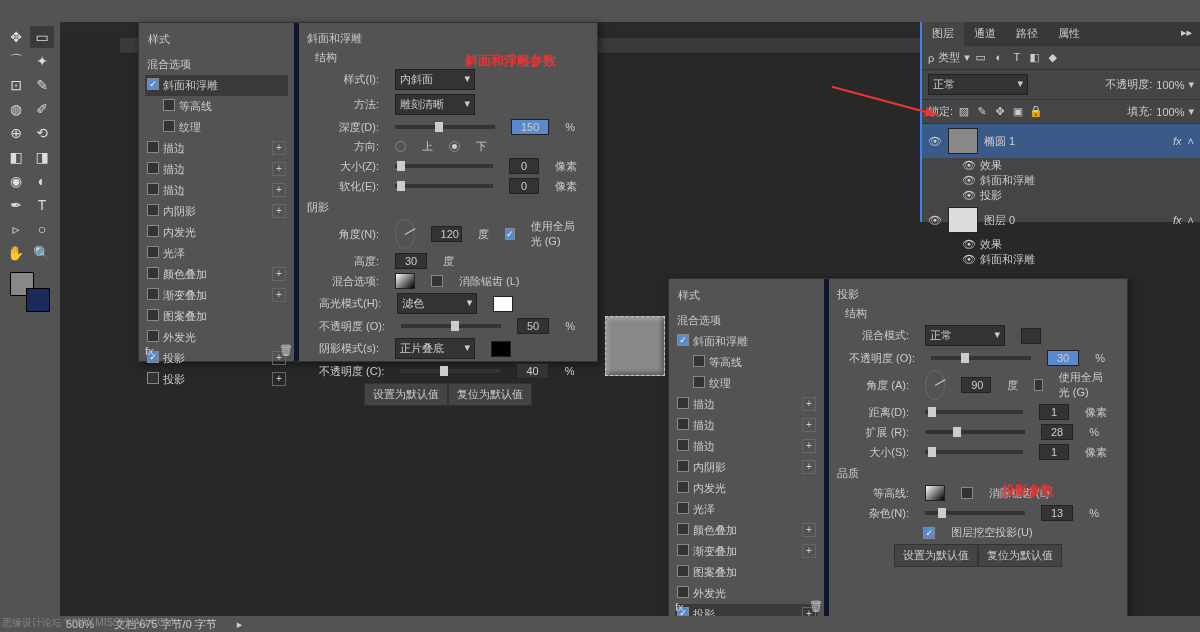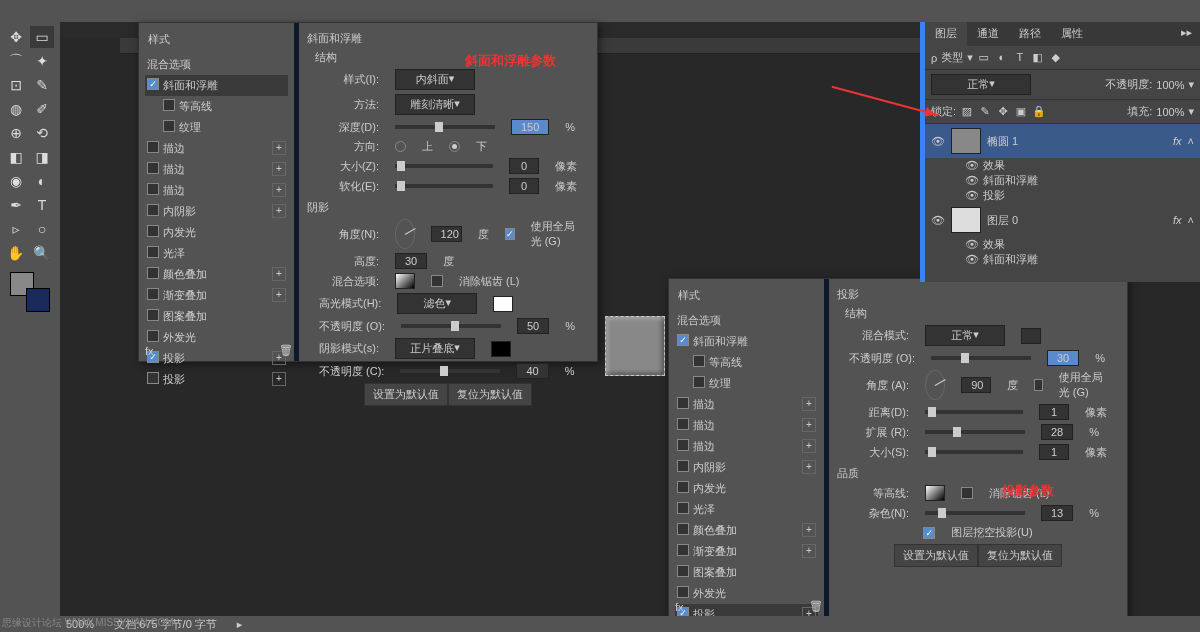--- a/index.html
+++ b/index.html
@@ -23,33 +23,33 @@
 .style-row{display:flex;align-items:flex-start;padding:3px 2px;gap:4px}
 .style-row.sel{background:#3a3a3a}
 .cb{width:12px;height:12px;border:1px solid #888;display:inline-block;background:#333}
 .cb.on{background:#5a8acc}
 .cb.on::after{content:"✓";color:#fff;font-size:9px;display:block;text-align:center;line-height:10px}
 .plus{margin-left:auto;width:14px;height:14px;border:1px solid #666;text-align:center;line-height:12px;font-size:10px}
 .settings-col{margin-left:160px;padding:8px;height:100%}
 .sec-title{font-size:11px;margin-bottom:4px}
 .form-row{display:flex;align-items:center;gap:16px;margin:4px 12px;font-size:11px}
 .form-row label{min-width:60px;text-align:right}
-.sel-box{background:#333;border:1px solid #222;padding:2px 4px;min-width:80px;display:flex;justify-content:center}
+.sel-box{background:#333;border:1px solid #222;padding:2px 4px;min-width:80px;display:flex;justify-content:space-between}
 .slider{flex:1;height:4px;background:#333;position:relative;max-width:100px}
 .slider::after{content:"";position:absolute;width:8px;height:10px;background:#ccc;top:-3px;left:var(--p,50%)}
 .num{background:#333;border:1px solid #222;padding:1px 9px;min-width:30px;text-align:center}
 .radio{width:11px;height:11px;border:1px solid #888;border-radius:50%;display:inline-block}
 .radio.on::after{content:"";display:block;width:5px;height:5px;background:#ccc;border-radius:50%;margin:2px}
 .color-sw{width:20px;height:16px;border:1px solid #222}
 .angle{width:30px;height:30px;border:1px solid #666;border-radius:50%;position:relative}
 .angle::after{content:"";position:absolute;width:12px;height:1px;background:#ccc;top:50%;left:50%;transform-origin:left;transform:rotate(-30deg)}
 .btn{background:#444;border:1px solid #333;padding:3px 8px}
 .btn-row{display:flex;gap:0;justify-content:center;}
 .style-foot{position:absolute;bottom:4px;left:6px;width:148px;display:flex;gap:4px;align-items:center}
-.layers-panel{position:absolute;right:0;top:22px;width:280px;background:#454545;height:260px;border-left:5px solid #3b82f6}
+.layers-panel{position:absolute;right:0;top:22px;width:280px;background:#454545;height:200px;border-left:2px solid #3b82f6}
 .panel-tabs{display:flex;background:#383838;height:24px}
 .ptab{padding:4px 10px;font-size:11px}
 .ptab.sel{background:#454545}
 .panel-close{margin-left:auto;padding:4px 8px;cursor:pointer}
 .layer-ctrl{padding:4px 6px;display:flex;align-items:center;gap:4px;border-bottom:1px solid #333}
 .layer-row{display:flex;align-items:center;padding:4px 6px;gap:6px}
 .layer-row.sel{background:#3a5a8a}
 .eye{width:14px;font-size:11px}
 .thumb{width:30px;height:26px;background:#888;border:1px solid #222}
 .fx-sub{padding-left:40px;font-size:10px;display:flex;align-items:center;gap:4px}

